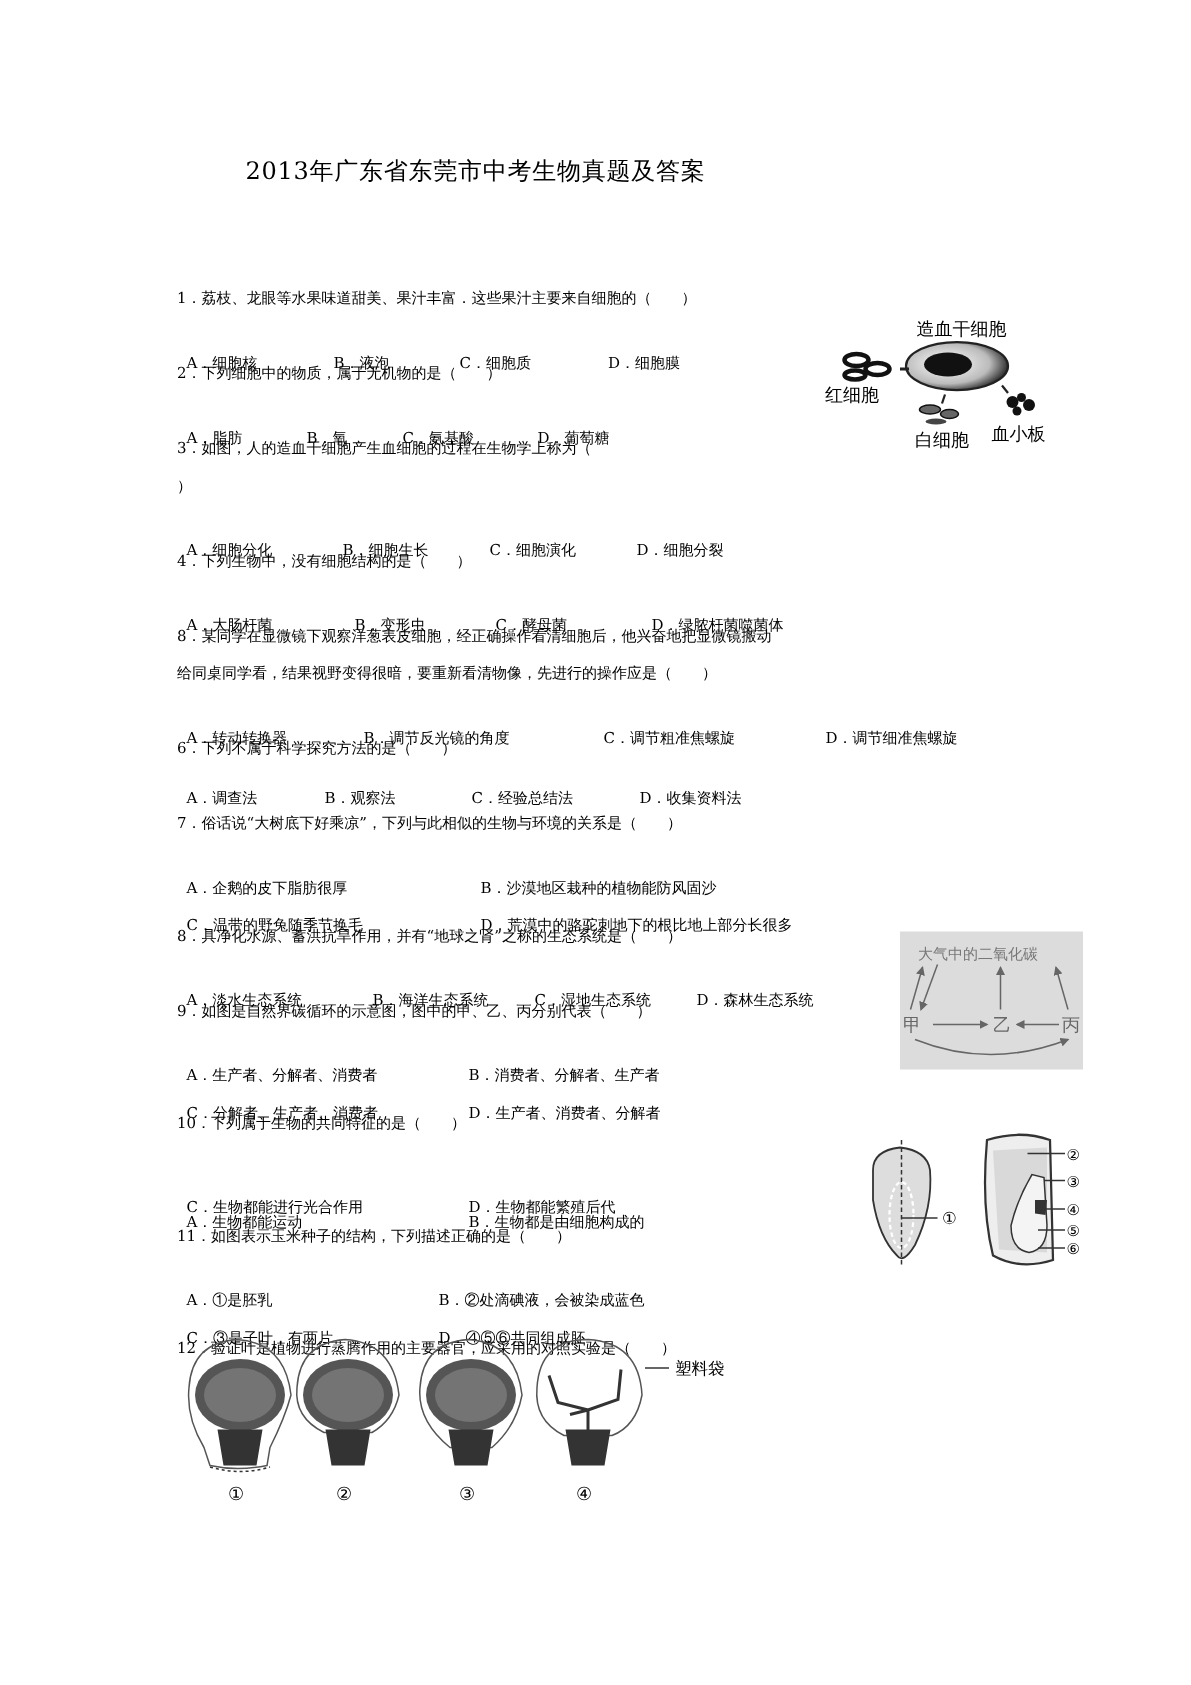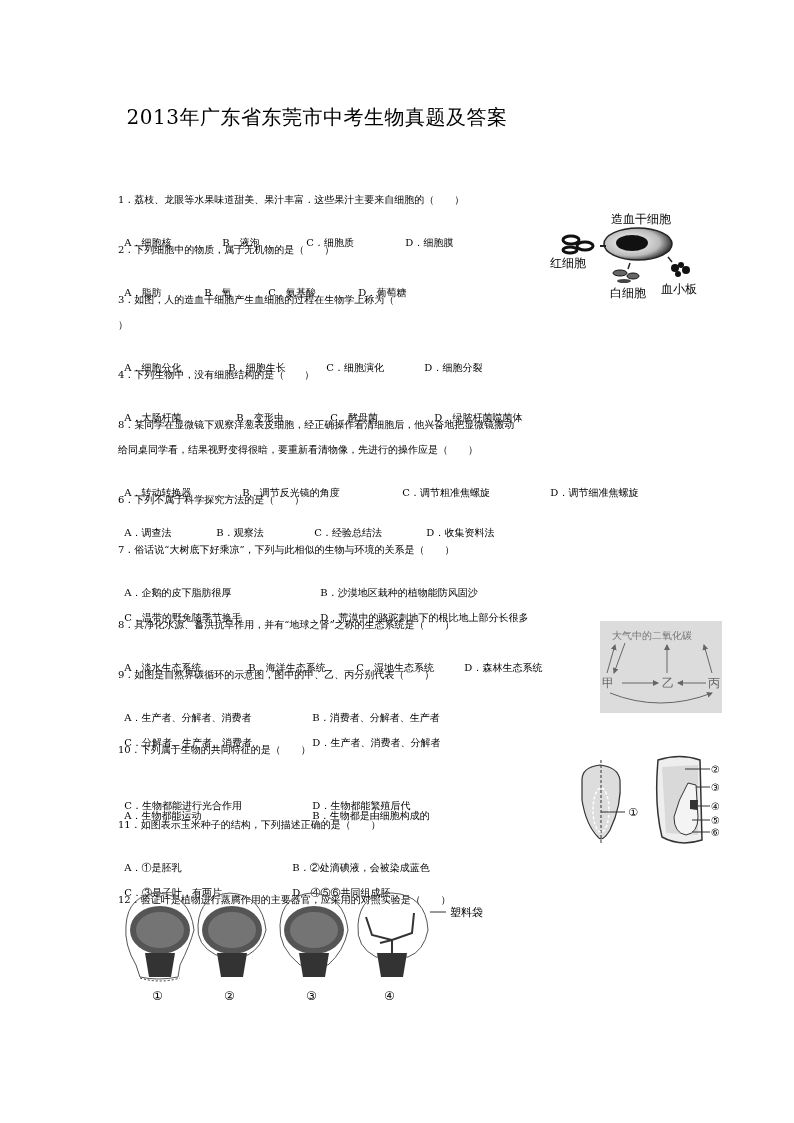--- a/index.html
+++ b/index.html
@@ -1,19 +1,19 @@
 <!DOCTYPE html>
 <html><head>
 <meta charset="utf-8">
 <style>
   html, body { margin:0; padding:0; background:#fff; }
   body { width:794px; height:1123px; position:relative; overflow:hidden;
          font-family:"DejaVu Serif","Liberation Serif",serif; color:#000; }
   .title { position:absolute; top:104px; left:0; width:634px; text-align:center;
-           font-size:20px; letter-spacing:0.5px; }
+           font-size:16px; letter-spacing:0.5px; }
   .line { position:absolute; left:118px; font-size:10px; white-space:pre; line-height:18px;margin-top:29px; }
   .opt { display:inline-block; }
   .fig { position:absolute; }
   svg text { font-family:"DejaVu Sans","Liberation Sans",sans-serif; }
 </style>
 </head>
 <body>
 
 <div class="title">2013年广东省东莞市中考生物真题及答案</div>
 

